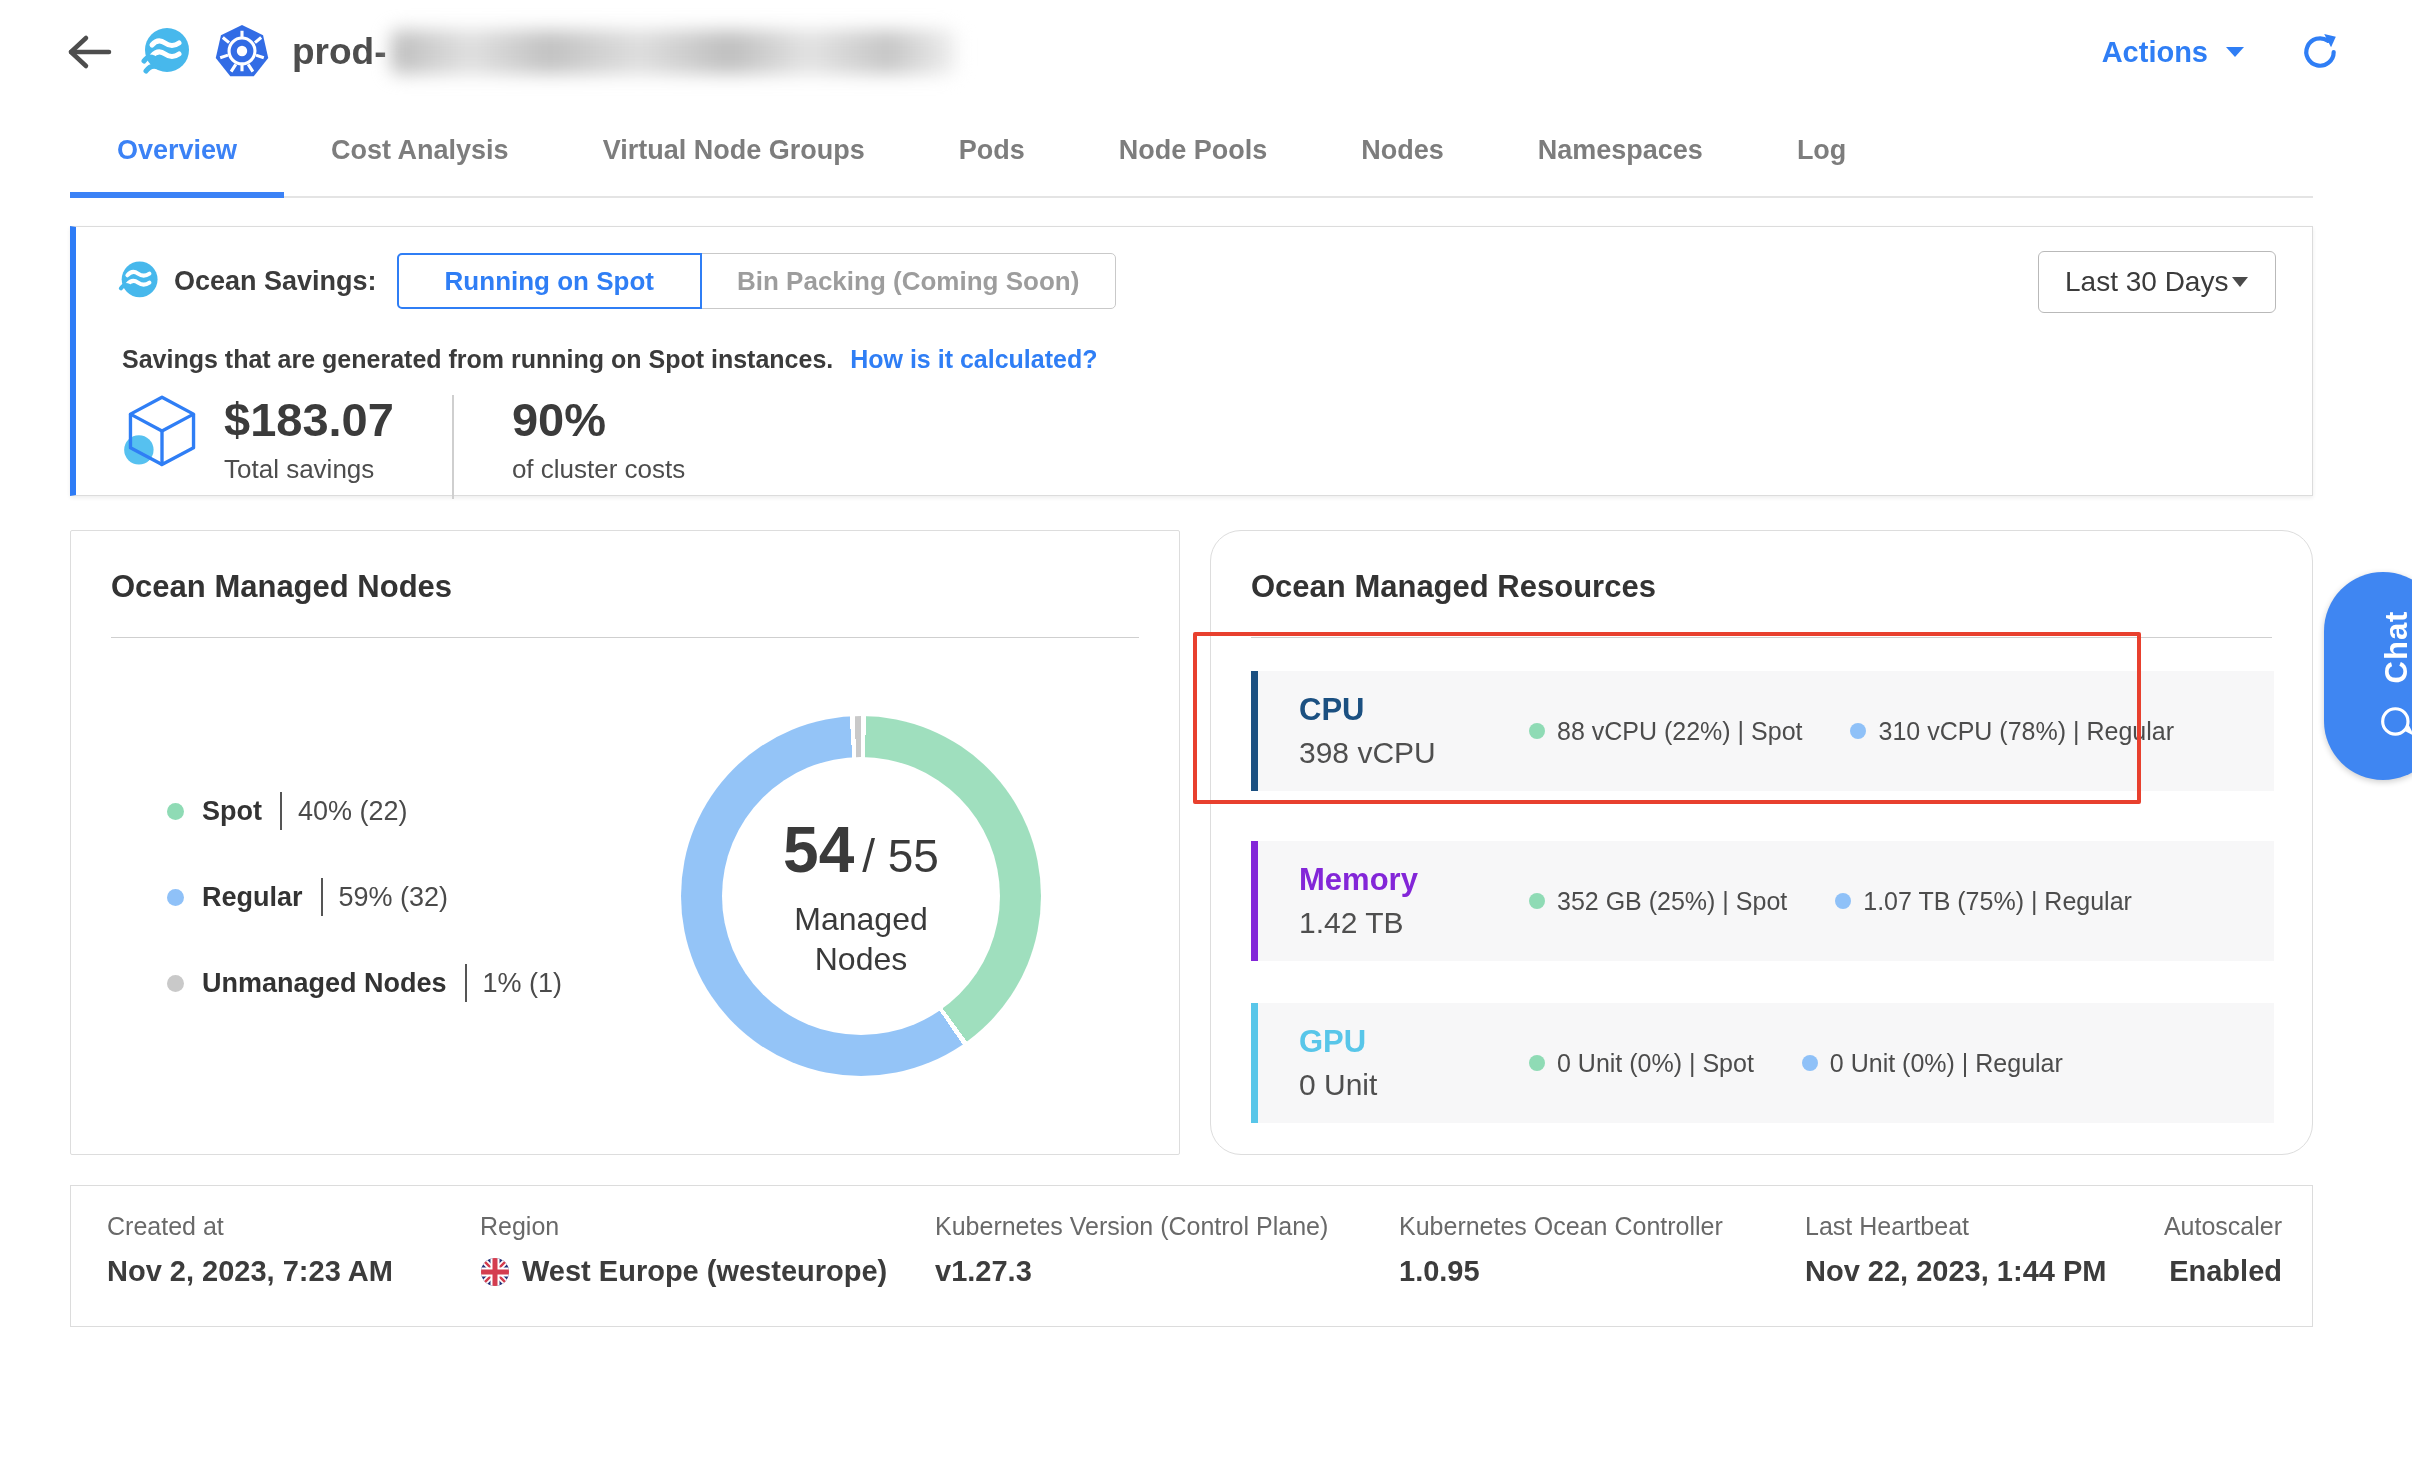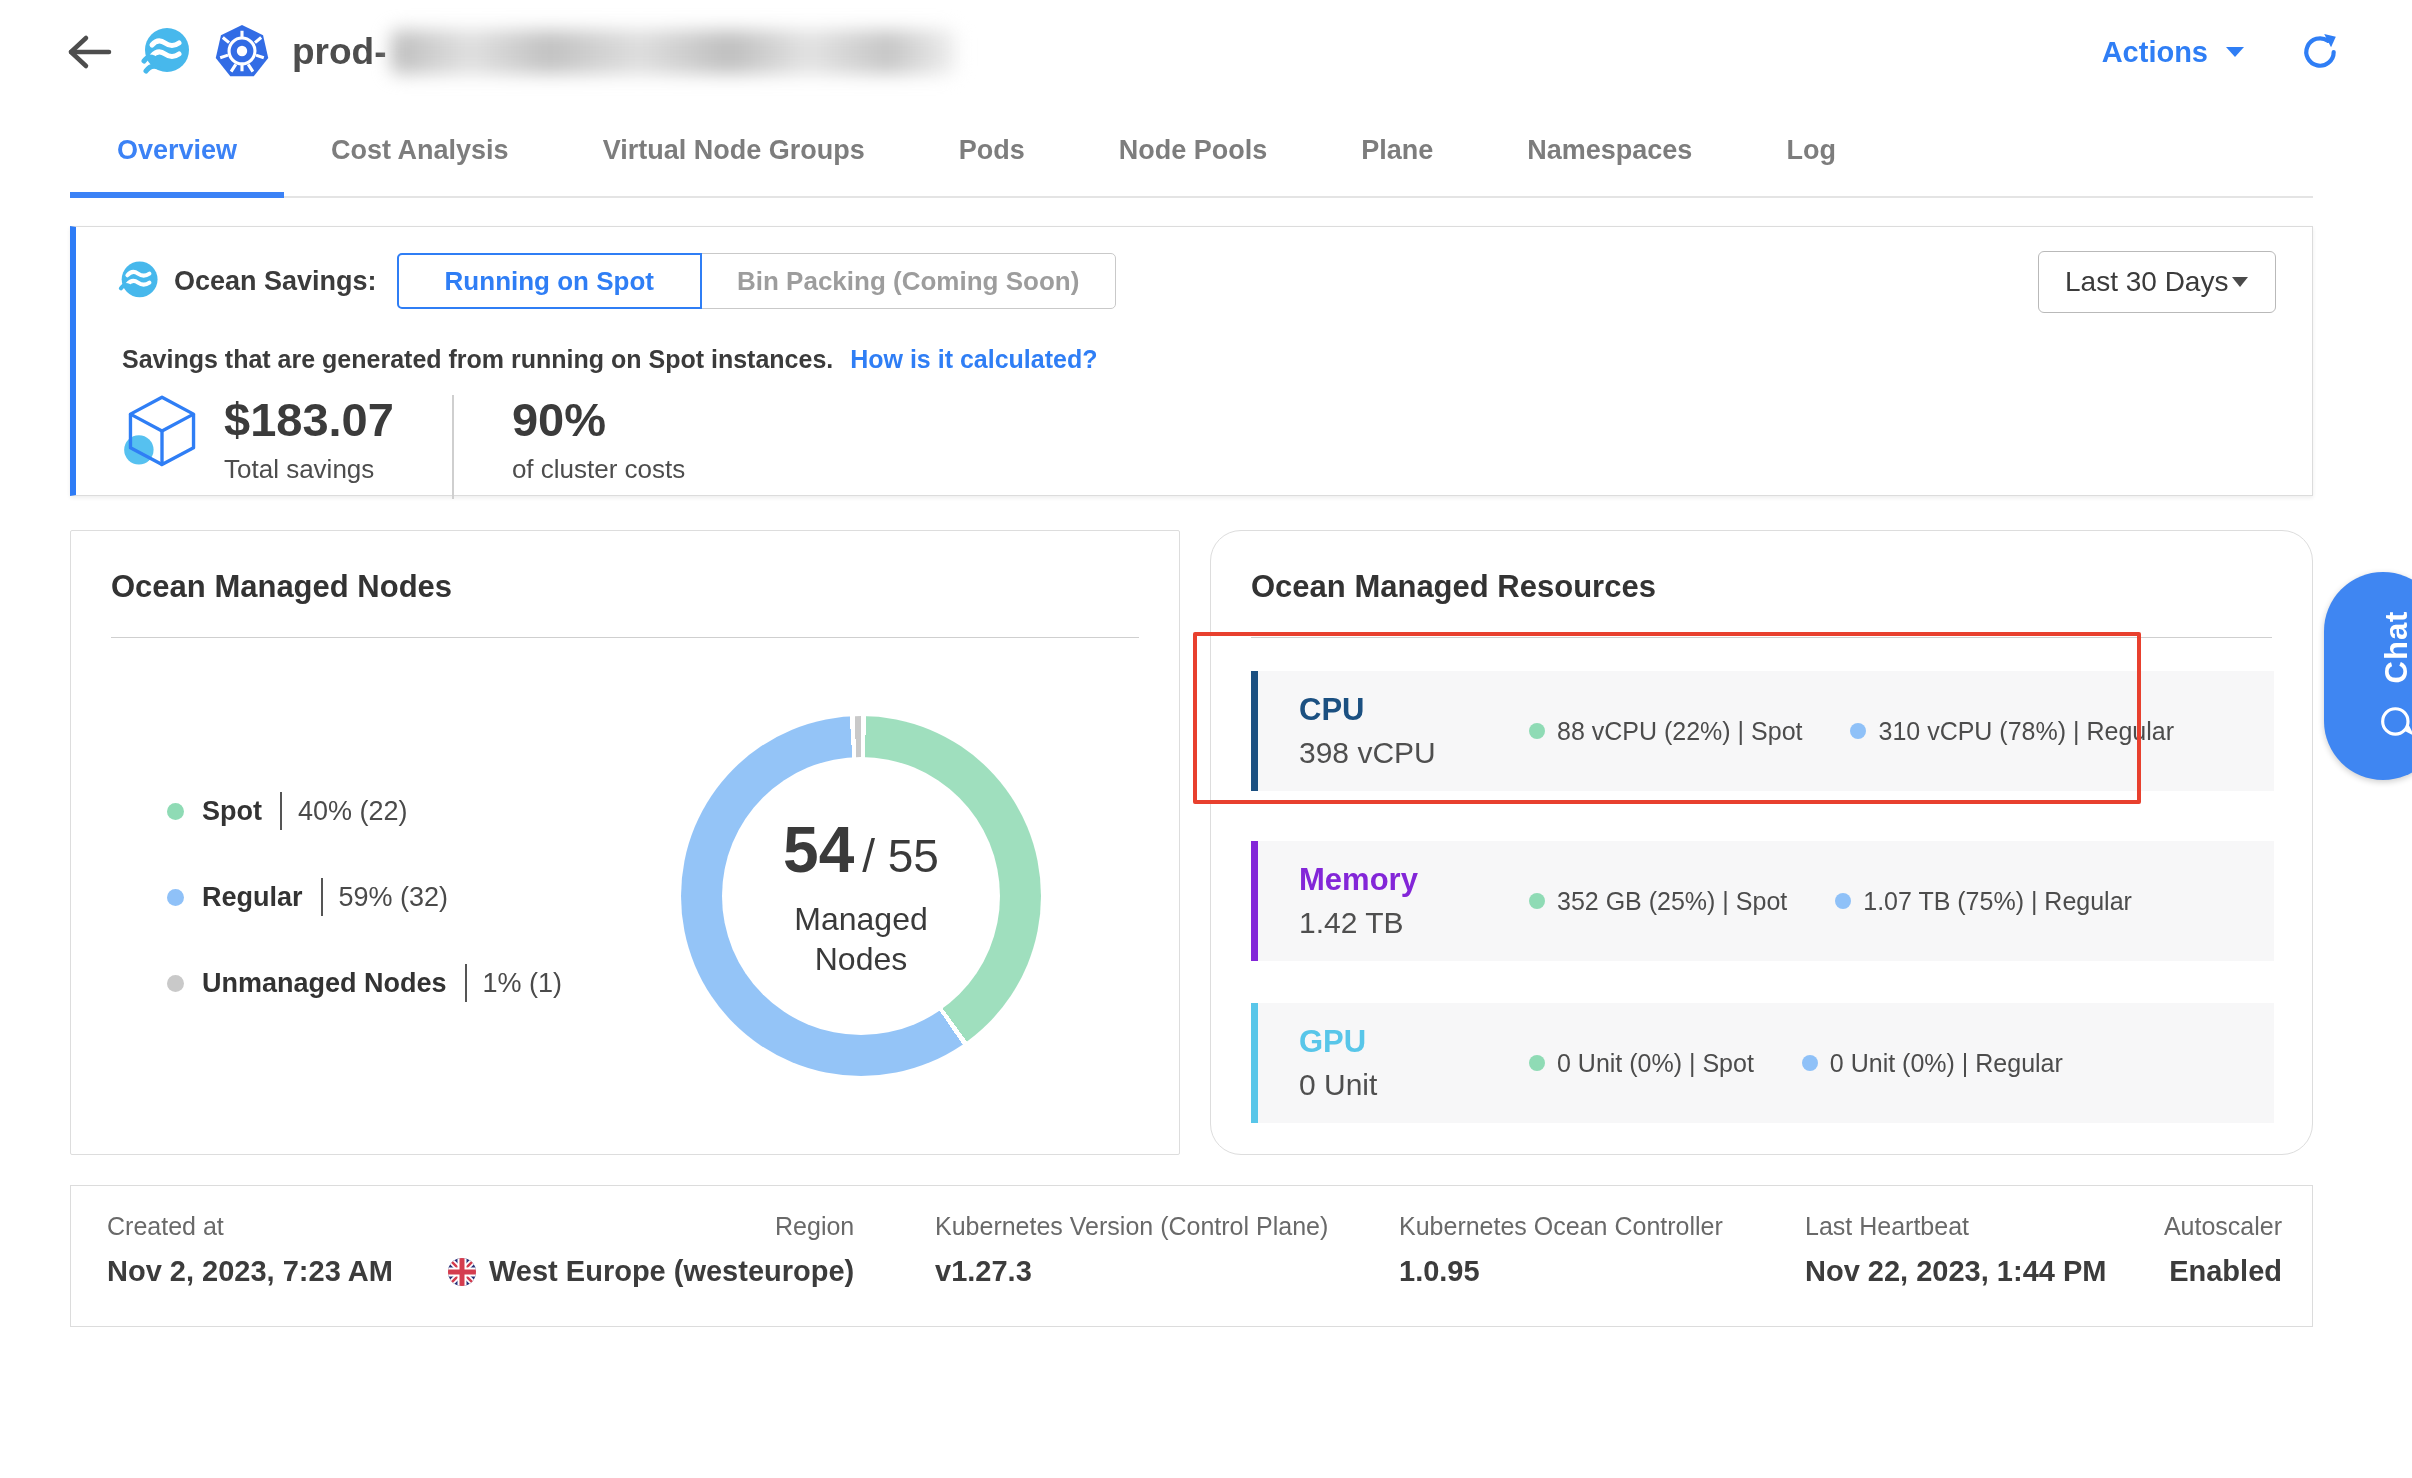--- a/index.html
+++ b/index.html
@@ -164,21 +164,21 @@
   <div class="tab">
       <span>Virtual Node Groups</span>
     </div>
   <div class="tab">
       <span>Pods</span>
     </div>
   <div class="tab">
       <span>Node Pools</span>
     </div>
   <div class="tab">
-      <span>Plane</span>
+      <span>Nodes</span>
     </div>
   <div class="tab">
       <span>Namespaces</span>
     </div>
   <div class="tab">
       <span>Log</span>
     </div>
 </nav>
 
 <section class="banner">
@@ -327,21 +327,21 @@
   </div>
 </section>
 
 <div class="red-annotation" style="border-color: rgb(232, 64, 46);"></div>
 
 <footer class="meta-bar">
   <div class="meta-item" style="left:36px;">
     <span class="meta-label">Created at</span>
     <span class="meta-value">Nov 2, 2023, 7:23 AM</span>
   </div>
-  <div class="meta-item" style="left:376px;align-items:flex-end;">
+  <div class="meta-item" style="left:409px;">
     <span class="meta-label">Region</span>
     <span class="meta-value">
       <span class="flag">
         <svg width="30" height="30" viewBox="0 0 30 30">
           <defs>
               <clipPath id="fc">
                 <circle cx="15" cy="15" r="14"></circle>
               </clipPath>
             </defs>
           <g clip-path="url(#fc)">

